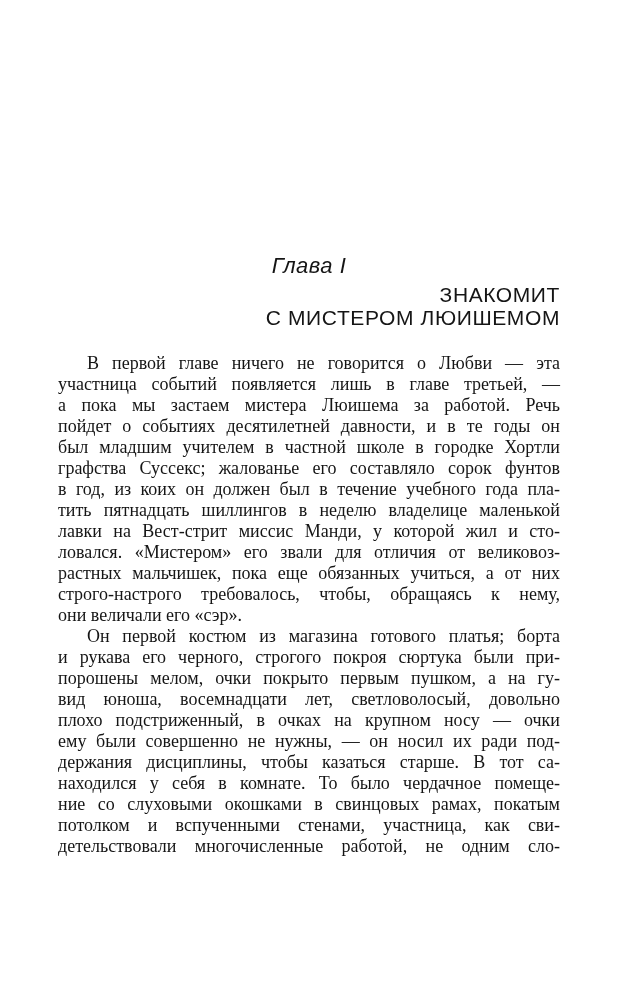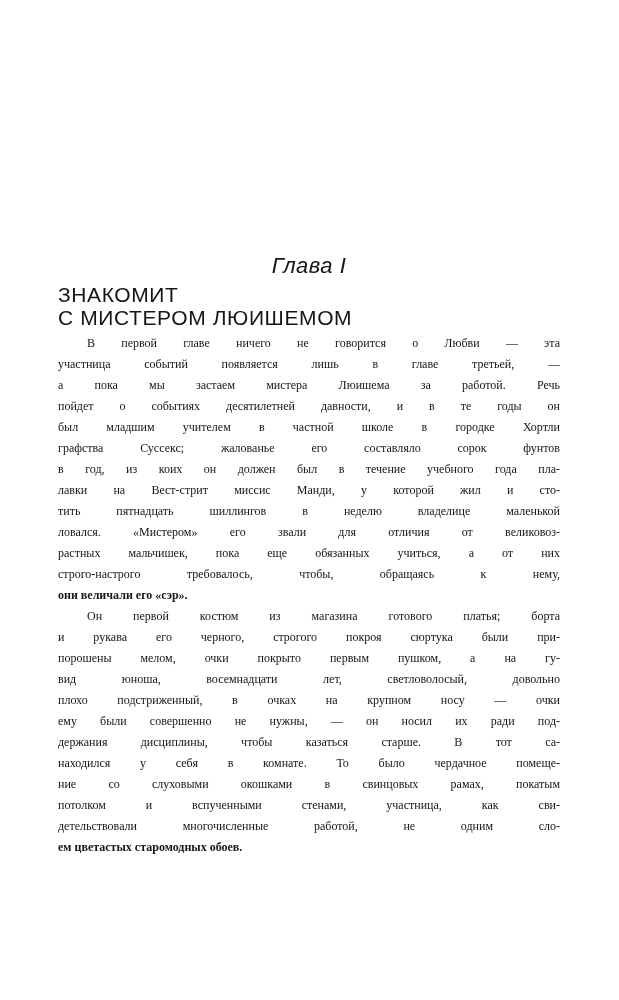--- a/index.html
+++ b/index.html
@@ -27,46 +27,45 @@
     font-size: 22px;
     line-height: 26px;
     text-align: center;
     letter-spacing: 0.5px;
   }
   .chapter-title {
     margin-top: 4px;
     font-family: "Liberation Sans", sans-serif;
     font-size: 21px;
     line-height: 23px;
-    text-align: left;
+    text-align: right;
     letter-spacing: 0.6px;
     font-weight: normal;
   }
   .paragraphs {
-    margin-top: 4px;
+    margin-top: 24px;
     font-family: "Liberation Serif", serif;
-    font-size: 12px;
+    font-size: 18px;
     line-height: 21px;
     hyphens: none;
   }
   .paragraph {
     margin: 0;
     padding: 0;
   }
   .line {
     text-align: justify;
     text-align-last: justify;
     white-space: normal;
   }
   .line.first {
     text-indent: 29px;
   }
   .line.last {
     text-align-last: left;
-    font-weight: bold;
   }
 </style>
 </head>
 <body>
 
 <div class="page">
   <div class="text-block">
     <div class="chapter-label">Глава I</div>
     <div class="chapter-title">
       <div>ЗНАКОМИТ</div>
@@ -74,36 +73,35 @@
     </div>
     <div class="paragraphs">
         <div class="paragraph">
           <div class="line first">В первой главе ничего не говорится о Любви — эта</div>
           <div class="line">участница событий появляется лишь в главе третьей, —</div>
           <div class="line">а пока мы застаем мистера Люишема за работой. Речь</div>
           <div class="line">пойдет о событиях десятилетней давности, и в те годы он</div>
           <div class="line">был младшим учителем в частной школе в городке Хортли</div>
           <div class="line">графства Суссекс; жалованье его составляло сорок фунтов</div>
           <div class="line">в год, из коих он должен был в течение учебного года пла-</div>
+          <div class="line">тить пятнадцать шиллингов в неделю владелице маленькой</div>
           <div class="line">лавки на Вест-стрит миссис Манди, у которой жил и сто-</div>
-          <div class="line">тить пятнадцать шиллингов в неделю владелице маленькой</div>
           <div class="line">ловался. «Мистером» его звали для отличия от великовоз-</div>
           <div class="line">растных мальчишек, пока еще обязанных учиться, а от них</div>
           <div class="line">строго-настрого требовалось, чтобы, обращаясь к нему,</div>
           <div class="line last">они величали его «сэр».</div>
         </div>
         <div class="paragraph">
           <div class="line first">Он первой костюм из магазина готового платья; борта</div>
           <div class="line">и рукава его черного, строгого покроя сюртука были при-</div>
           <div class="line">порошены мелом, очки покрыто первым пушком, а на гу-</div>
           <div class="line">вид юноша, восемнадцати лет, светловолосый, довольно</div>
           <div class="line">плохо подстриженный, в очках на крупном носу — очки</div>
           <div class="line">ему были совершенно не нужны, — он носил их ради под-</div>
           <div class="line">держания дисциплины, чтобы казаться старше. В тот са-</div>
           <div class="line">находился у себя в комнате. То было чердачное помеще-</div>
           <div class="line">ние со слуховыми окошками в свинцовых рамах, покатым</div>
           <div class="line">потолком и вспученными стенами, участница, как сви-</div>
           <div class="line">детельствовали многочисленные работой, не одним сло-</div>
-          <div class="line last">ем цветастых старомодных обоев.</div>
         </div>
       </div>
   </div>
 </div>
 
 </body></html>

